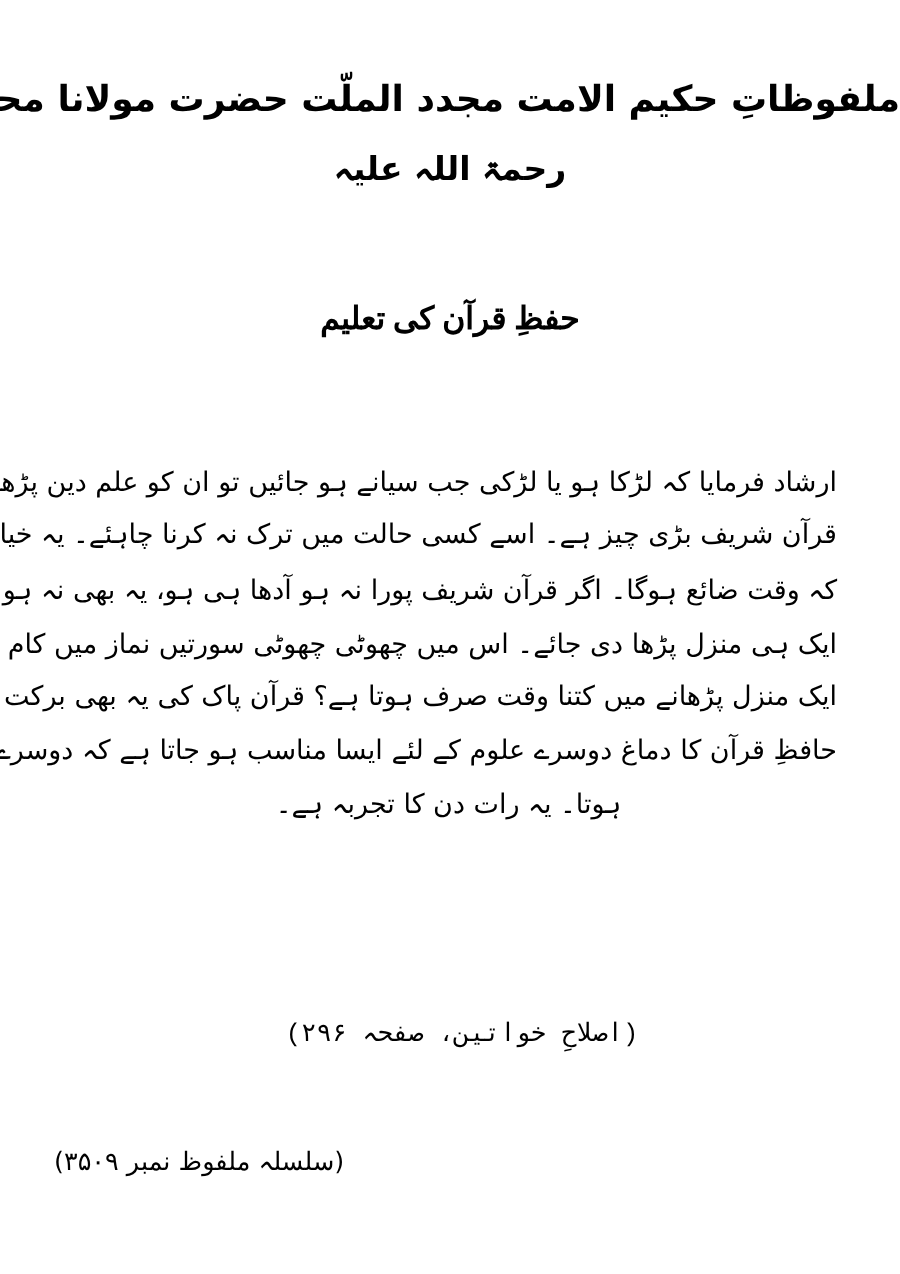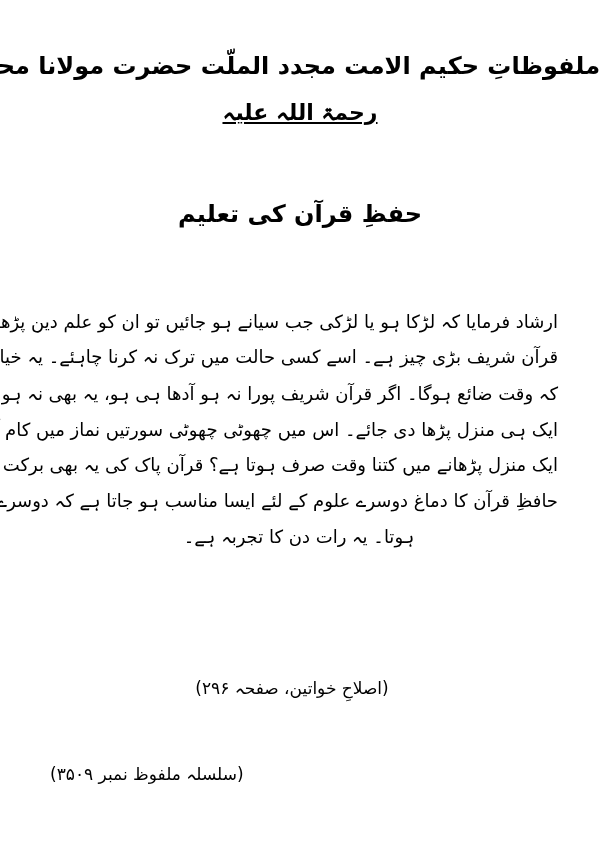--- a/index.html
+++ b/index.html
@@ -23,51 +23,52 @@
     }
     .rtl { direction: rtl; unicode-bidi: embed; }
     .title-line {
       position: absolute;
       left: 0; width: 600px;
       text-align: center;
       font-weight: bold;
       white-space: nowrap;
     }
     #title1 { top: 52px; font-size: 24px; }
-    #title2 { top: 100px; font-size: 22px; text-decoration: underline; }
-    #subtitle { top: 200px; font-size: 24px; }
+    #title2 { top: 100px; font-size: 22px; }
+    #subtitle { top: 200px; font-size: 21px; font-family: Liberation Serif, serif; }
     .body-line {
       position: absolute;
       right: 42px;
       width: 518px;
       font-size: 18px;
       line-height: 24px;
       white-space: nowrap;
       text-align: center;
     }
     .body-line.justify { text-align: justify; text-align-last: justify; }
     #l1 { top: 310px; }
     #l2 { top: 345px; }
     #l3 { top: 382px; }
     #l4 { top: 418px; }
     #l5 { top: 453px; }
     #l6 { top: 489px; }
     #l7 { top: 525px; }
     #reference {
       position: absolute;
       top: 678px;
-      left: 0; width: 584px;
+      left: 16px; width: 584px;
       text-align: center;
       font-size: 17px;
       white-space: nowrap;
+      font-family: Liberation Mono, monospace;
     }
     #series {
       position: absolute;
       top: 764px;
-      left: 50px;
+      left: 36px;
       font-size: 17px;
       white-space: nowrap;
     }
   </style>
 </head>
 <body>
 
 <div class="page">
 
   <div id="title1" class="title-line rtl">ملفوظاتِ حکیم الامت مجدد الملّت حضرت مولانا محمد اشرف علی تھانوی</div>

